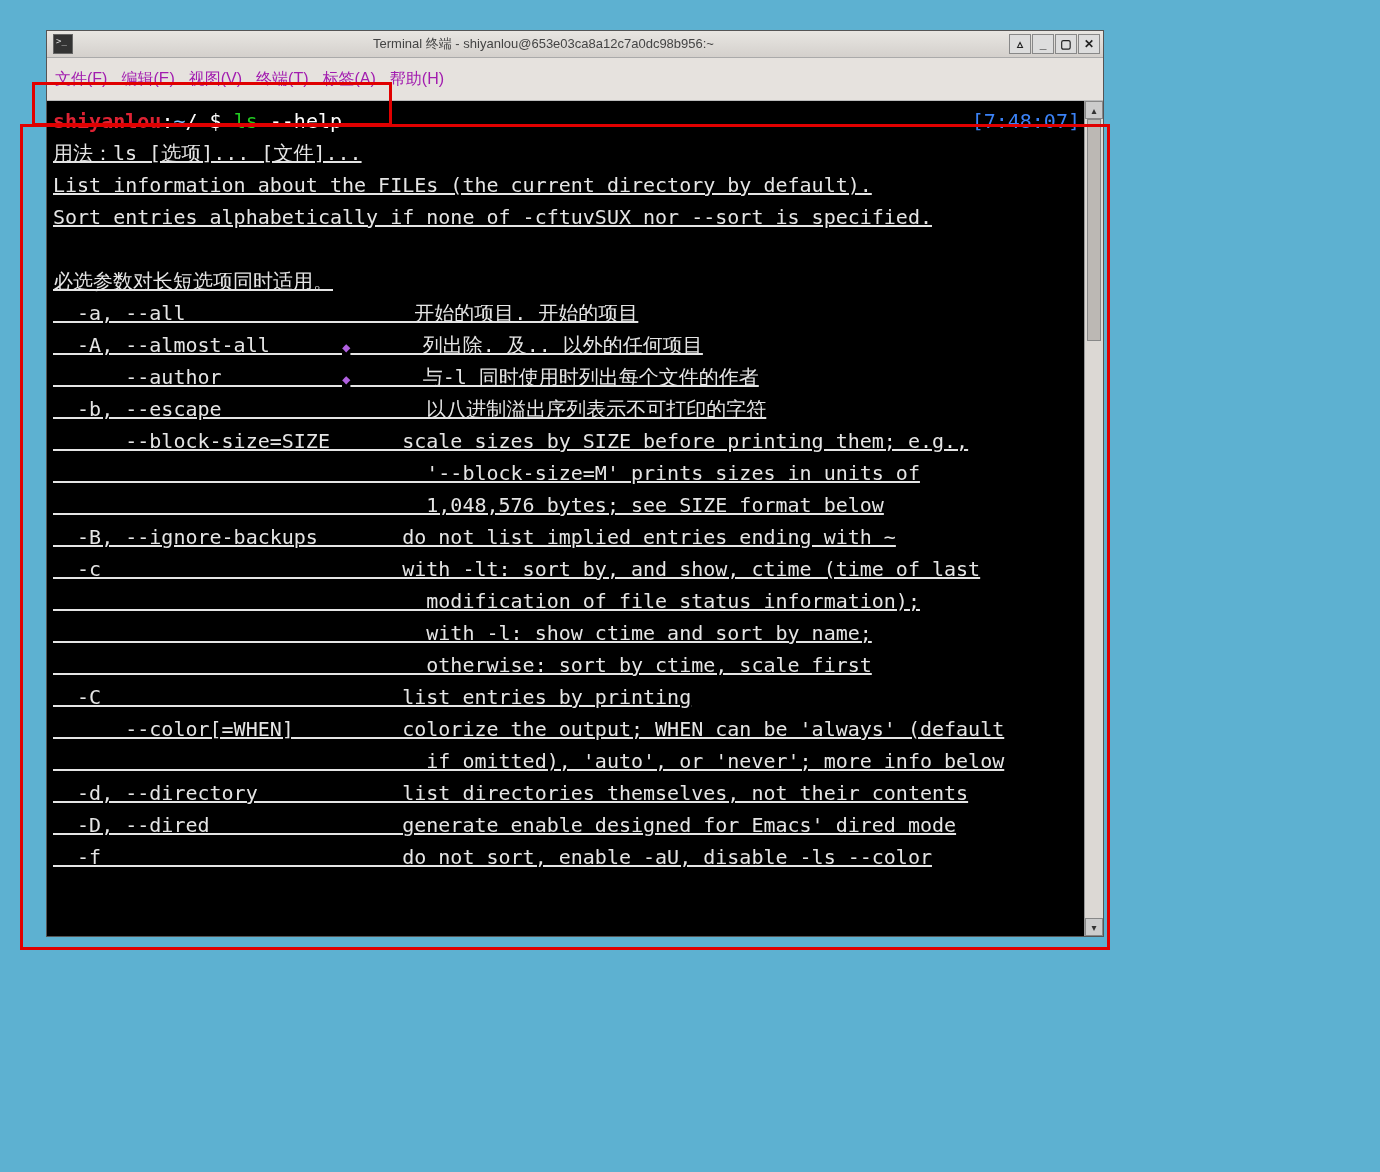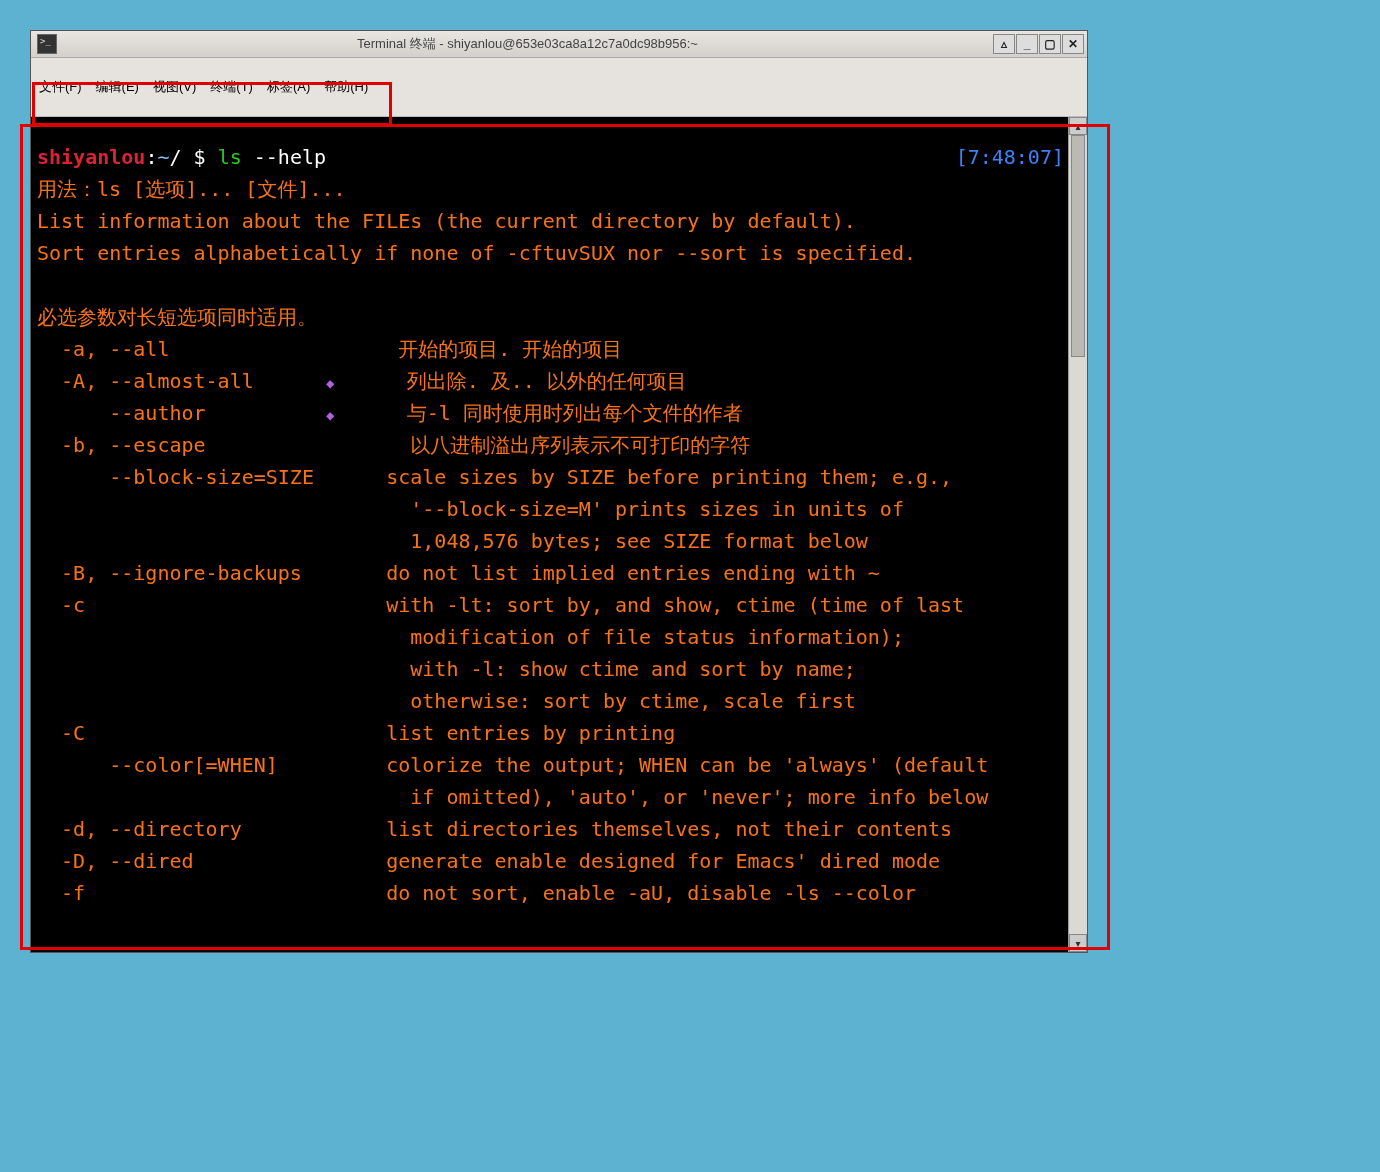--- a/index.html
+++ b/index.html
@@ -6,21 +6,21 @@
     margin: 0;
     padding: 0;
     background: #5db1d1;
     font-family: sans-serif;
     width: 1380px;
     height: 1172px;
     overflow: hidden;
   }
   .window {
     position: absolute;
-    left: 30px;
+    left: 46px;
     top: 30px;
     width: 1056px;
     background: #d6d2ce;
     border: 1px solid #555;
     box-shadow: 0 0 0 1px #888 inset;
   }
   .titlebar {
     height: 26px;
     background: linear-gradient(#e8e6e2, #d4d0cc);
     display: flex;
@@ -73,23 +73,23 @@
     cursor: pointer;
     color: #222;
     margin-left: 1px;
     font-family: sans-serif;
   }
   .menubar {
     height: 24px;
     background: #e6e2de;
     display: flex;
     align-items: center;
-    padding: 17px 8px;
-    font-size: 13px;
-    color: #000000;
+    padding: 9px 8px;
+    font-size: 16px;
+    color: #a21caf;
     border-bottom: 1px solid #bbb;
   }
   .menu-item {
     margin-right: 14px;
     cursor: pointer;
   }
   .terminal-wrap {
     position: relative;
     background: #000;
     height: 835px;
@@ -99,21 +99,20 @@
     flex: 1;
     background: #000;
     color: #fefefe;
     font-family: "DejaVu Sans Mono", "Liberation Mono", Consolas, monospace;
     font-size: 20px;
     line-height: 1.6;
     padding: 4px 4px 10px 6px;
     white-space: pre;
     overflow: hidden;
     position: relative;
-    margin-top: 20px;
   }
   .scrollbar {
     width: 18px;
     background: #dcd8d4;
     border-left: 1px solid #999;
     position: relative;
   }
   .scroll-arrow {
     height: 16px;
     background: #ccc;
@@ -142,21 +141,21 @@
     justify-content: space-between;
   }
   .user { color: #d23; font-weight: bold; }
   .host-sep { color: #fff; }
   .tilde { color: #7fc5ff; }
   .path { color: #fff; }
   .dollar { color: #fff; }
   .cmd { color: #2c2; }
   .args { color: #fff; }
   .clock { color: #3b82f6; }
-  .output { color: #f97316; }
+  .output { color: #e5e5e5; text-decoration: underline; }
   .diamond {
     color: #b060e0;
     font-size: 14px;
     display: inline-block;
     line-height: 1;
   }
   
   .annot-box1 {
     position: absolute;
     border: 3px solid #e00000;

